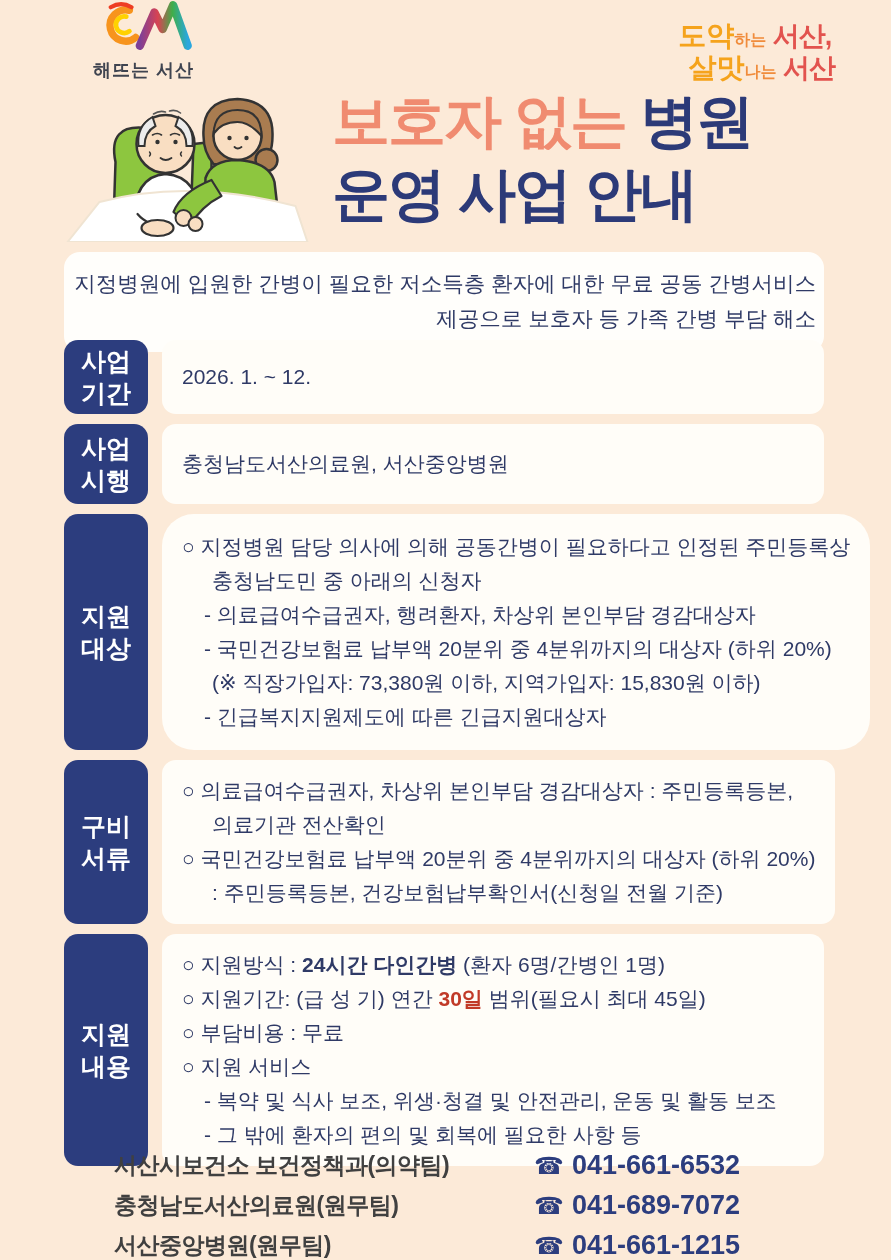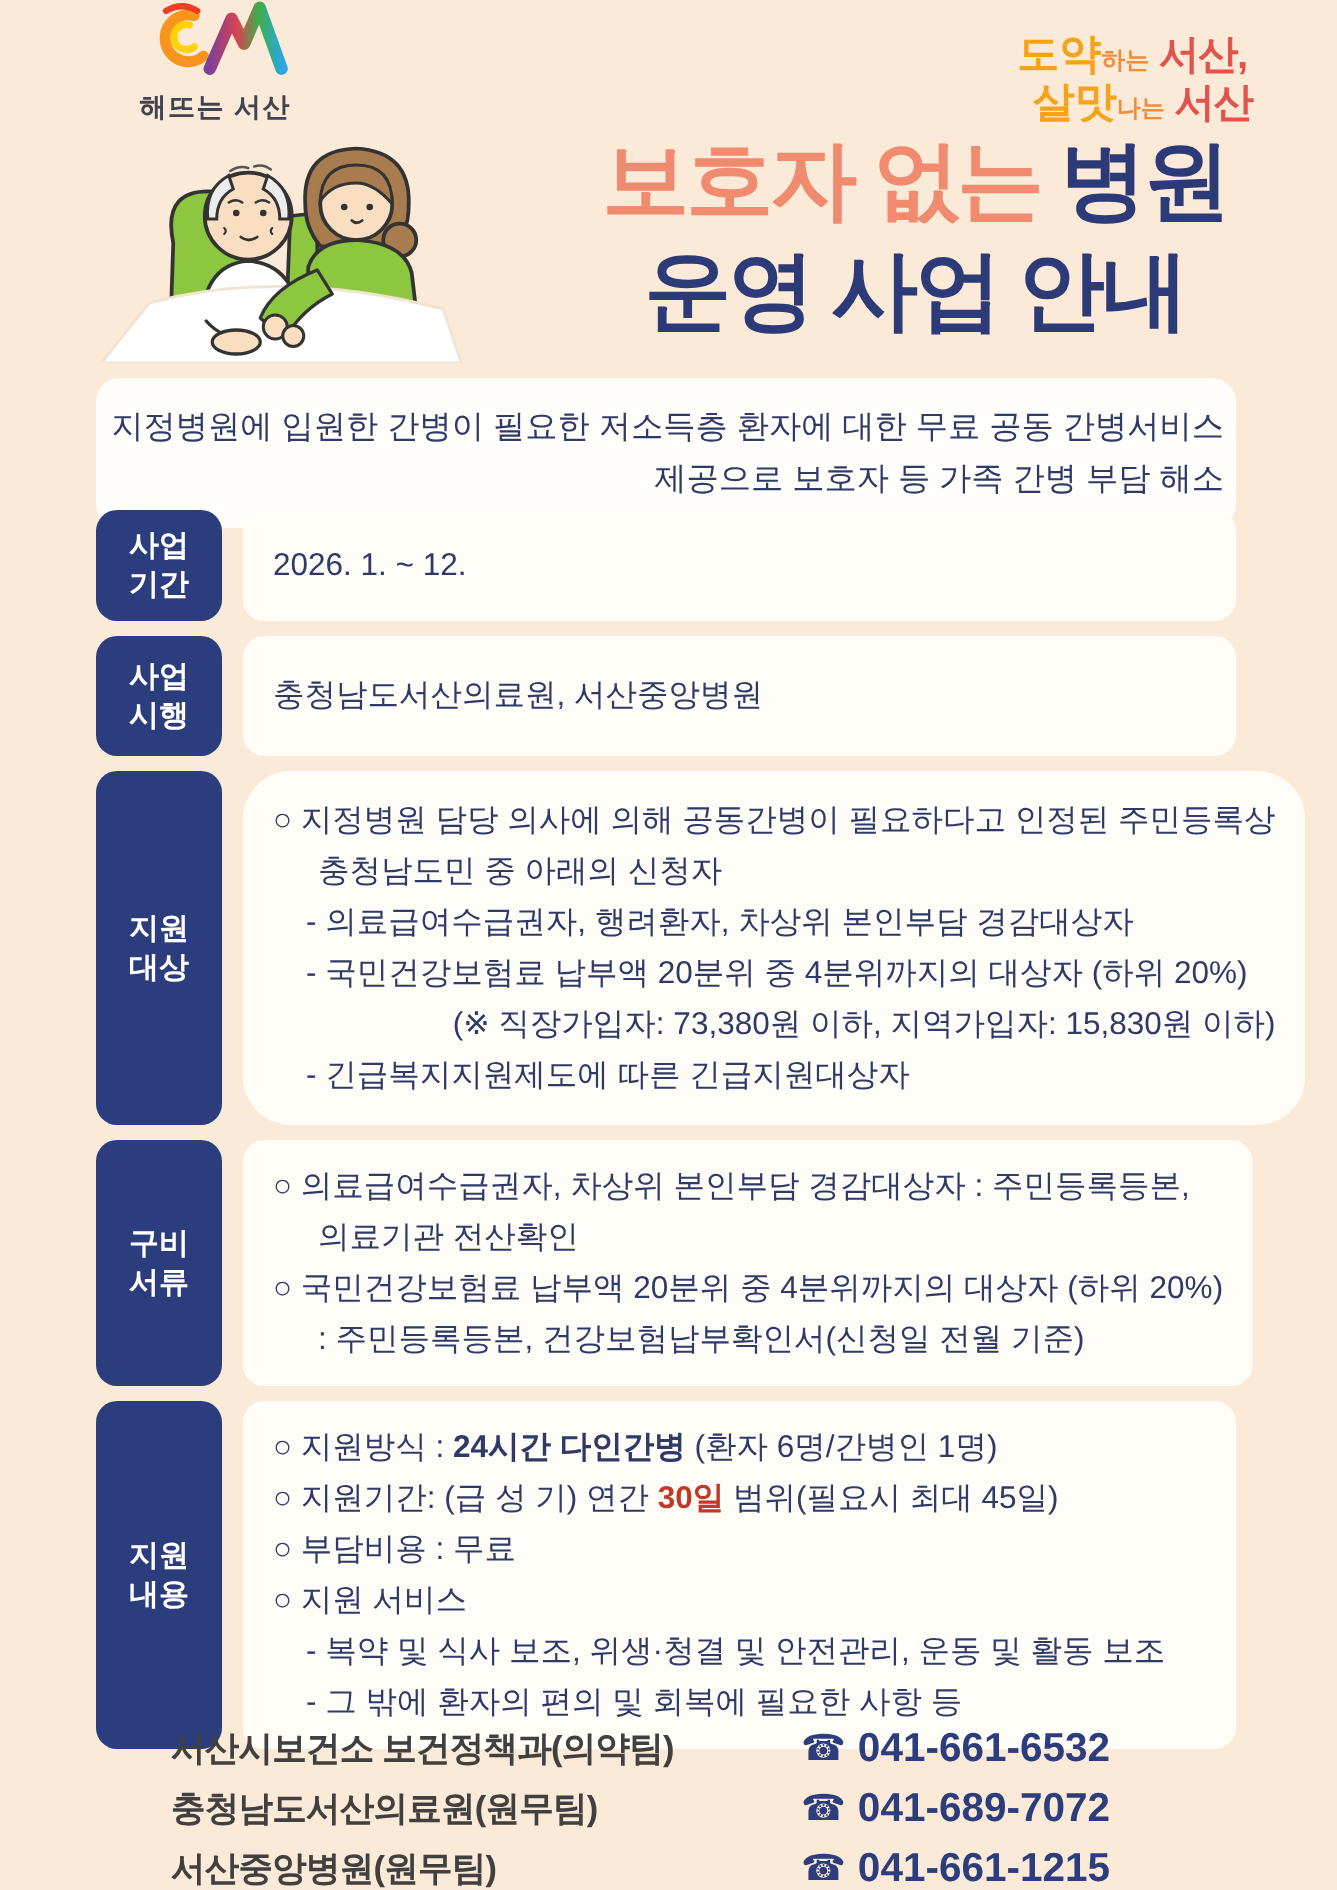--- a/index.html
+++ b/index.html
@@ -10,42 +10,42 @@
   .city-logo{position:absolute;top:0;left:68px;width:126px;text-align:right;}
   .city-logo-text{margin-top:2px;font-size:18px;font-weight:bold;color:#3f4450;letter-spacing:1px;}
   .slogan{position:absolute;top:20px;right:56px;text-align:center;line-height:1.15;}
   .slogan .row2{padding-left:14px;}
   .slogan .big{font-size:28px;font-weight:bold;color:#f5a31c;}
   .slogan .small{font-size:16px;font-weight:bold;color:#f08c3c;}
   .slogan .name{font-size:27px;font-weight:bold;color:#e2534e;letter-spacing:-1px;}
 
   
   .illustration{position:absolute;top:84px;left:52px;width:268px;height:158px;}
-  .title-block{position:absolute;top:90px;left:332px;width:556px;text-align:center;line-height:1.08;font-family:Liberation Serif, serif;}
+  .title-block{position:absolute;top:90px;left:332px;width:556px;text-align:left;line-height:1.08;}
   .title-line{font-size:58px;font-weight:800;letter-spacing:-2px;color:#2c3a78;white-space:nowrap;}
   .title-line + .title-line{margin-top:10px;}
   .title-coral{color:#f08b70;}
 
   
   .subtitle-card{position:absolute;top:252px;left:64px;width:760px;box-sizing:border-box;
     background:#fffefb;border-radius:16px;padding:15px 8px;text-align:right;
     font-size:21.5px;color:#2f3a66;line-height:1.62;}
 
   
   .rows{position:absolute;top:340px;left:64px;width:760px;display:flex;flex-direction:column;gap:10px;}
   .row{display:flex;}
   .row-label{flex:0 0 84px;background:#2c3d7e;border-radius:14px;display:flex;align-items:center;justify-content:center;}
-  .row-label span{white-space:pre-line;text-align:center;color:#ffffff;font-size:20px;font-weight:bold;line-height:1.3;}
+  .row-label span{white-space:pre-line;text-align:center;color:#ffffff;font-size:25px;font-weight:bold;line-height:1.3;}
   .row-card{flex:1;margin-left:14px;background:#fffdf8;border-radius:14px;box-sizing:border-box;
     padding:14px 20px;font-size:21px;line-height:34px;color:#2f3a66;display:flex;flex-direction:column;justify-content:center;}
   .r0{min-height:74px;}.r1{min-height:80px;}.r2{min-height:236px;border-radius:32px;}.r3{min-height:146px;}.r4{min-height:226px;}
   .line{white-space:nowrap;}
   .cont{padding-left:30px;}
   .dash{padding-left:22px;}
-  .note{padding-left:30px;text-align:right;}
+  .note{padding-left:30px;}
   .bold{font-weight:bold;}
   .red{color:#c13a28;font-weight:bold;}
 
   
   .footer{position:absolute;top:1150px;left:64px;width:780px;padding-left:50px;box-sizing:border-box;}
   .contact-row{display:grid;grid-template-columns:420px auto;align-items:center;height:30px;margin-bottom:10px;}
   .contact-org{font-size:23px;font-weight:bold;color:#404040;letter-spacing:-0.5px;}
   .contact-phone{font-size:27px;font-weight:bold;color:#2c3d7e;display:flex;align-items:center;gap:8px;}
   .phone-icon{font-size:24px;}
 </style>

